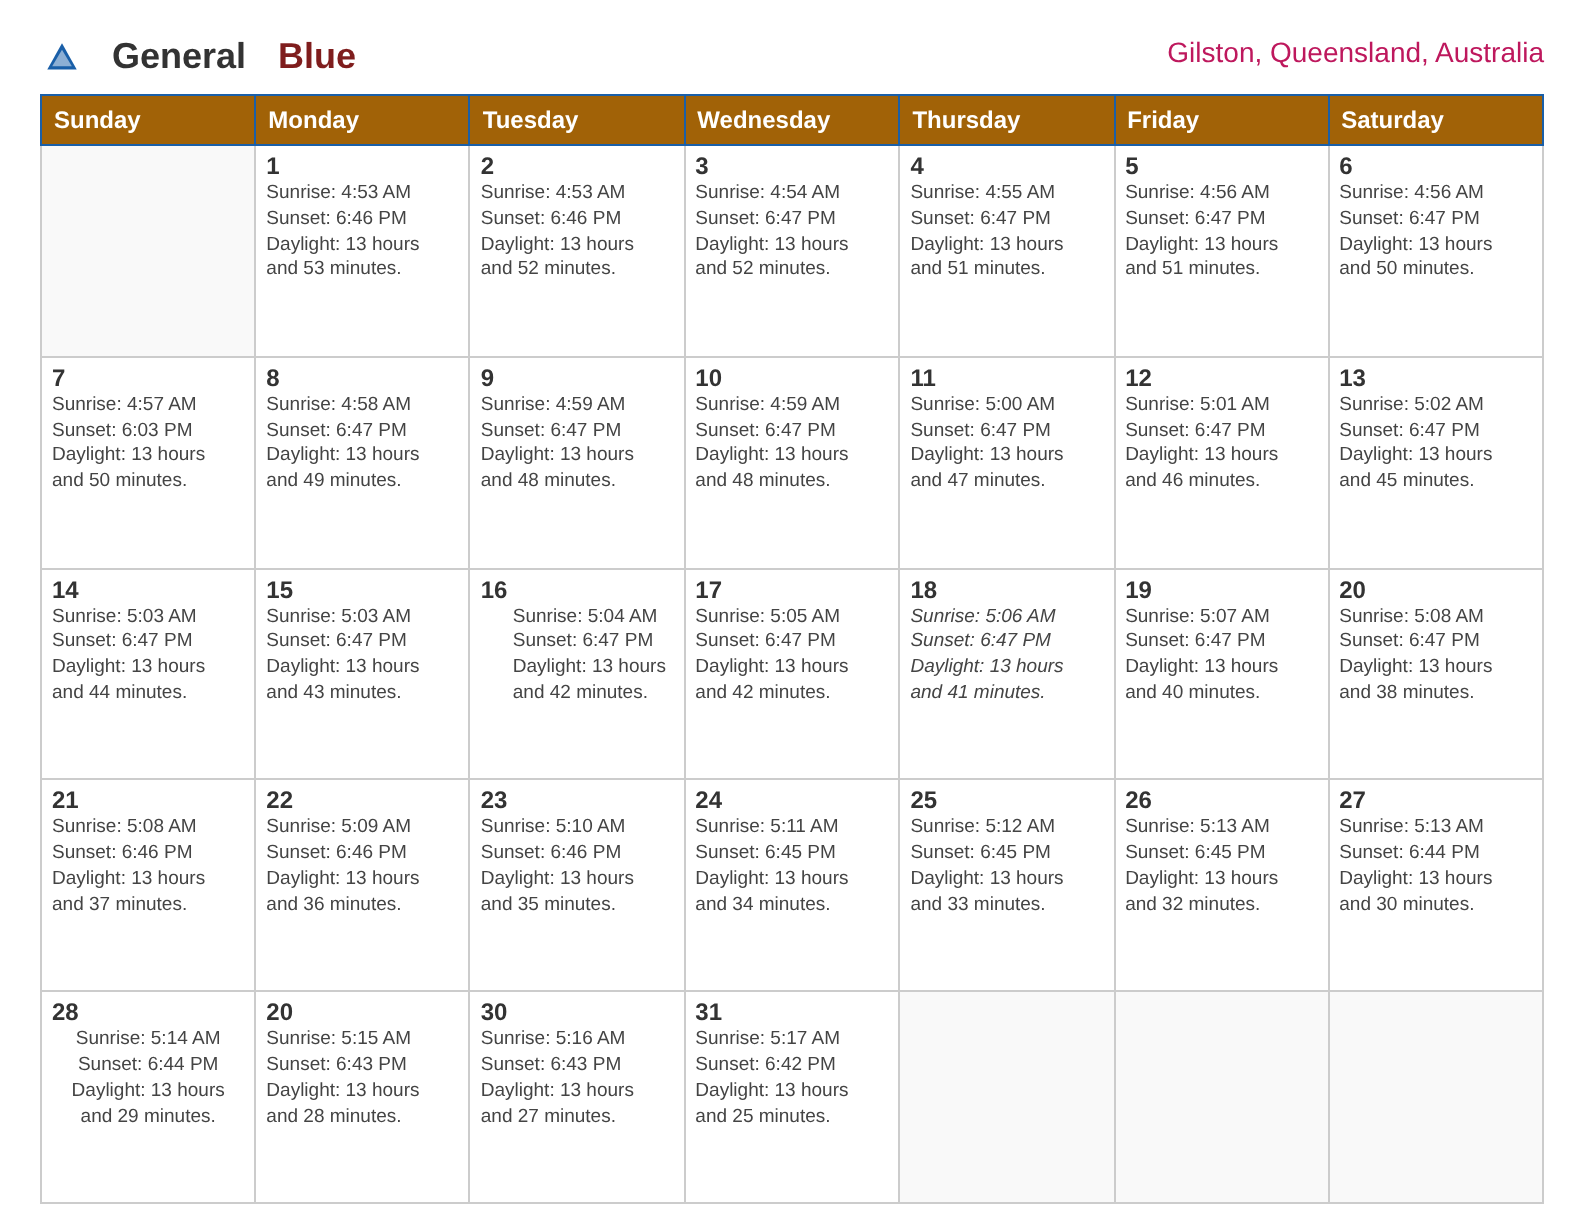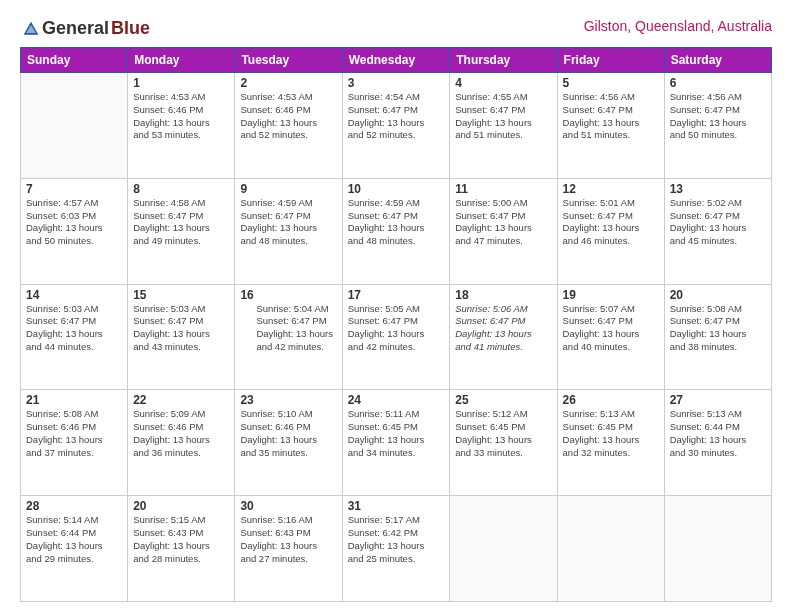--- a/index.html
+++ b/index.html
@@ -24,21 +24,21 @@
       margin-bottom: 8px;
     }
     .logo {
       display: flex;
       flex-direction: column;
       align-items: flex-start;
     }
     .logo-text {
       display: flex;
       align-items: center;
-      gap: 2px;
+      gap: 16px;
     }
     .logo-general {
       font-size: 18px;
       font-weight: bold;
       color: #333;
     }
     .logo-blue {
       font-size: 18px;
       font-weight: bold;
       color: #7f1d1d;
@@ -60,21 +60,21 @@
     .location {
       font-size: 14px;
       color: #be185d;
     }
     .calendar {
       width: 100%;
       border-collapse: collapse;
       flex: 1;
     }
     .calendar th {
-      background: #a21caf;
+      background: #a16207;
       color: #fff;
       font-size: 12px;
       font-weight: bold;
       padding: 5px 6px;
       text-align: left;
       border: 1px solid #1a5fa8;
     }
     .calendar td {
       border: 1px solid #ccc;
       vertical-align: top;
@@ -328,21 +328,21 @@
             <span class="day-num">27</span>
             <div class="day-info" style="white-space: pre-line;">Sunrise: 5:13 AM
 Sunset: 6:44 PM
 Daylight: 13 hours
 and 30 minutes.</div>
           </td>
         </tr>
         <tr>
           <td>
             <span class="day-num">28</span>
-            <div class="day-info" style="white-space: pre-line;">Sunrise: 5:14 AM
+            <div class="day-info" style="white-space: pre-line; text-align: center;">Sunrise: 5:14 AM
 Sunset: 6:44 PM
 Daylight: 13 hours
 and 29 minutes.</div>
           </td>
           <td>
             <span class="day-num">20</span>
             <div class="day-info" style="white-space: pre-line;">Sunrise: 5:15 AM
 Sunset: 6:43 PM
 Daylight: 13 hours
 and 28 minutes.</div>

